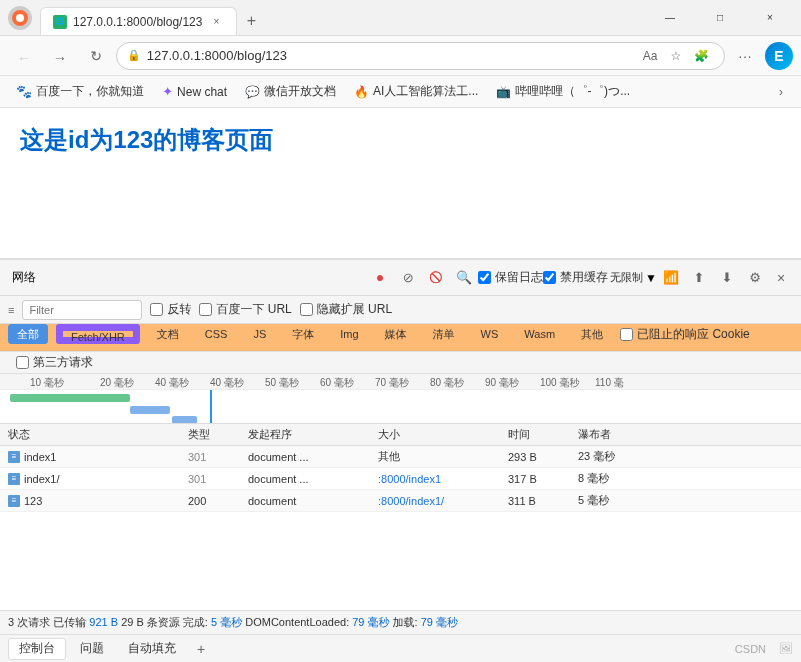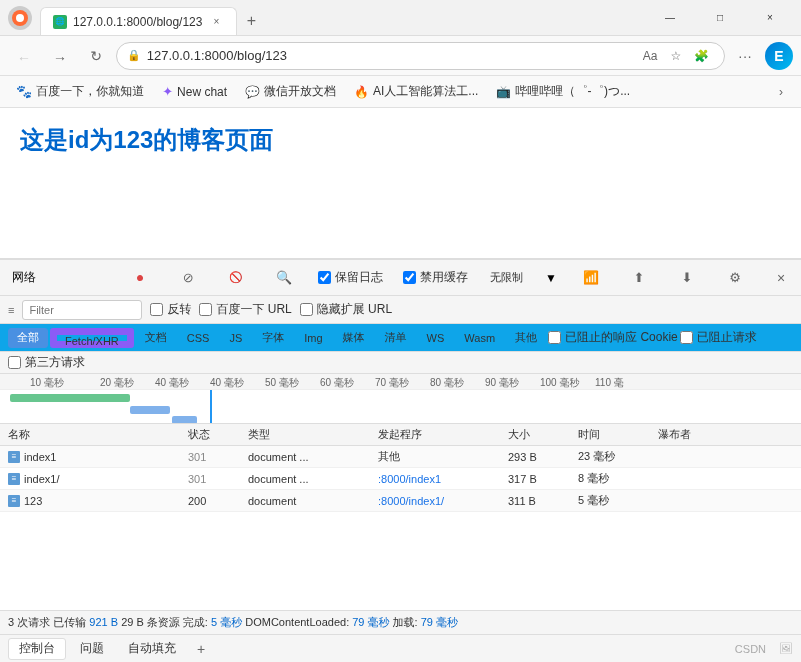--- a/index.html
+++ b/index.html
@@ -39,33 +39,33 @@
     .bm-fire { color: #FF6600; font-size: 12px; }
     .bm-bilibili { color: #00A1D6; font-size: 12px; }
     .bookmarks-more { margin-left: auto; width: 24px; height: 24px; display: flex; align-items: center; justify-content: center; cursor: pointer; color: #666; font-size: 12px; }
 
     
     .page-content { background: #fff; flex: 0 0 auto; height: 150px; padding: 16px 20px; }
     .page-heading { font-size: 24px; font-weight: bold; color: #0066cc; font-family: 'Microsoft YaHei', Arial, sans-serif; }
 
     
     .devtools { flex: 1; background: #fff; border-top: 2px solid #ddd; display: flex; flex-direction: column; overflow: hidden; }
-    .devtools-toolbar { height: 36px; background: #f5f5f5; display: flex; align-items: center; padding: 16px 8px; gap: 20px; border-bottom: 1px solid #ddd; }
+    .devtools-toolbar { height: 36px; background: #f5f5f5; display: flex; align-items: center; padding: 16px 8px; gap: 0; border-bottom: 1px solid #ddd; }
     .devtools-close { margin-left: auto; width: 24px; height: 24px; display: flex; align-items: center; justify-content: center; border-radius: 4px; cursor: pointer; font-size: 14px; color: #666; }
     .dt-btn { width: 28px; height: 28px; display: flex; align-items: center; justify-content: center; border-radius: 4px; cursor: pointer; font-size: 13px; color: #666; border: none; background: transparent; }
     .dt-btn.record { color: #d44; }
     .checkbox-label { display: flex; align-items: center; gap: 4px; font-size: 12px; color: #333; cursor: pointer; }
     .checkbox-label input { cursor: pointer; }
 
     
     .filter-bar { height: 28px; background: #f5f5f5; display: flex; align-items: center; padding: 0 8px; gap: 8px; border-bottom: 1px solid #ddd; }
     .filter-input { width: 120px; height: 20px; border: 1px solid #ccc; border-radius: 3px; padding: 0 6px; font-size: 11px; background: #fff; }
 
     
-    .network-type-bar { height: 28px; background: #0ea5e9; display: flex; align-items: center; padding: 0 8px; gap: 2px; border-bottom: 1px solid #ddd; flex-wrap: wrap; }
+    .network-type-bar { height: 28px; background: #fdba74; display: flex; align-items: center; padding: 0 8px; gap: 8px; border-bottom: 1px solid #ddd; flex-wrap: wrap; }
     .type-btn { height: 20px; padding: 0 8px; border: 1px solid transparent; border-radius: 3px; font-size: 11px; color: #333; cursor: pointer; background: transparent; white-space: nowrap; }
     .type-btn.active { background: #4a90e2; color: white; border-color: #4a90e2; }
     .type-btn.fetch { background: transparent; border: 7px solid #8b5cf6; }
 
     
     .timeline { height: 50px; background: #fff; border-bottom: 1px solid #ddd; position: relative; overflow: hidden; }
     .timeline-ruler { height: 16px; background: #f5f5f5; display: flex; align-items: center; border-bottom: 1px solid #eee; }
     .timeline-mark { position: absolute; font-size: 10px; color: #666; top: 2px; }
     .timeline-body { position: relative; height: 34px; }
     .tl-bar { position: absolute; height: 8px; top: 8px; border-radius: 2px; }
@@ -89,21 +89,21 @@
     
     .status-bar { height: 24px; background: #f5f5f5; border-top: 1px solid #ddd; display: flex; align-items: center; padding: 0 8px; font-size: 11px; color: #333; gap: 4px; }
     .status-highlight { color: #0066cc; }
 
     
     .devtools-tabs { height: 28px; background: #f5f5f5; display: flex; align-items: center; padding: 0 8px; gap: 4px; border-top: 1px solid #ddd; }
     .dt-tab { height: 22px; padding: 0 10px; display: flex; align-items: center; font-size: 12px; color: #333; cursor: pointer; border-radius: 3px; }
     .dt-tab.active { background: #fff; border: 1px solid #ddd; }
     .dt-tab-add { width: 22px; height: 22px; display: flex; align-items: center; justify-content: center; cursor: pointer; font-size: 14px; color: #666; }
 
-    .third-party-bar { height: 22px; background: #f5f5f5; display: flex; align-items: center; padding: 0 8px; border-bottom: 1px solid #ddd; }
+    .third-party-bar { height: 22px; background: #f5f5f5; display: flex; align-items: center; padding: 0 16px; border-bottom: 1px solid #ddd; }
 
     .no-limit { font-size: 11px; color: #333; padding: 0 2px; }
     .settings-icon { margin-left: auto; }
   </style>
 </head>
 <body>
 
 <div class="browser-window">
 
   <div class="title-bar">
@@ -267,21 +267,20 @@
         <div class="tl-bar tl-blue" style="left:130px; width:40px; top:16px; height:8px; opacity:0.7;"></div>
 
         <div class="tl-bar tl-blue" style="left:172px; width:25px; top:26px; height:8px; opacity:0.7;"></div>
 
         <div class="tl-line" style="left:210px; background:#2196F3; width:2px;"></div>
       </div>
     </div>
 
     <div class="network-table">
       <div class="nt-header">
-        <div class="nt-col">名称</div>
         <div class="nt-col">状态</div>
         <div class="nt-col">类型</div>
         <div class="nt-col">发起程序</div>
         <div class="nt-col">大小</div>
         <div class="nt-col">时间</div>
         <div class="nt-col">瀑布者</div>
       </div>
 
       <div class="nt-row">
         <div class="nt-cell name">

